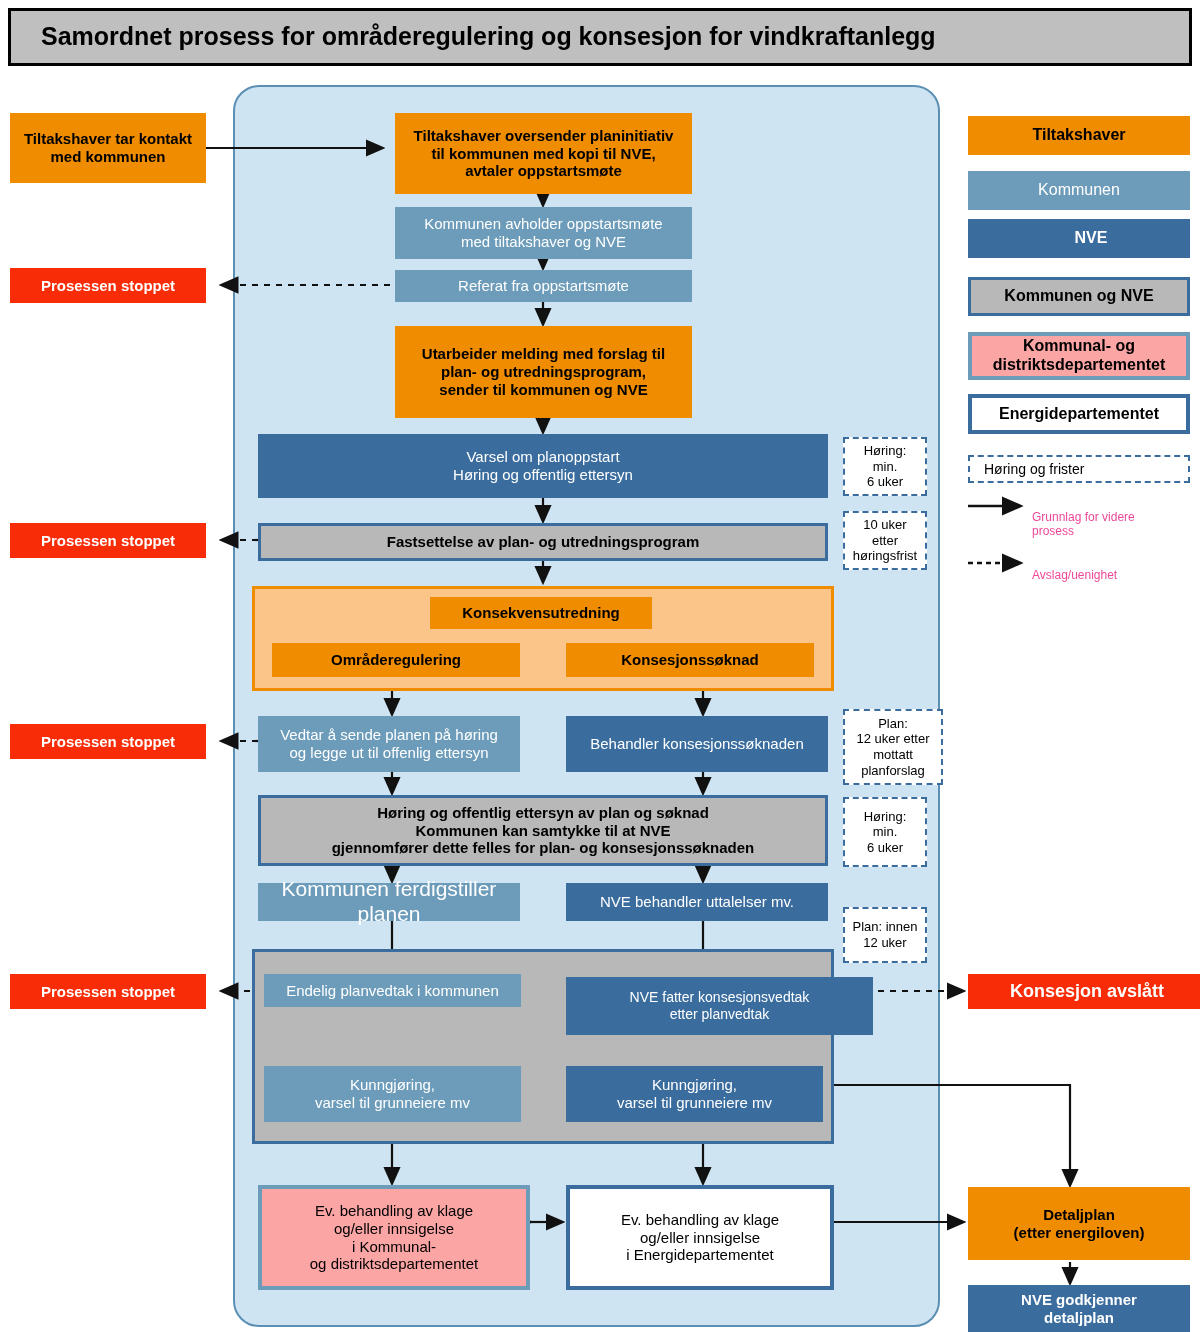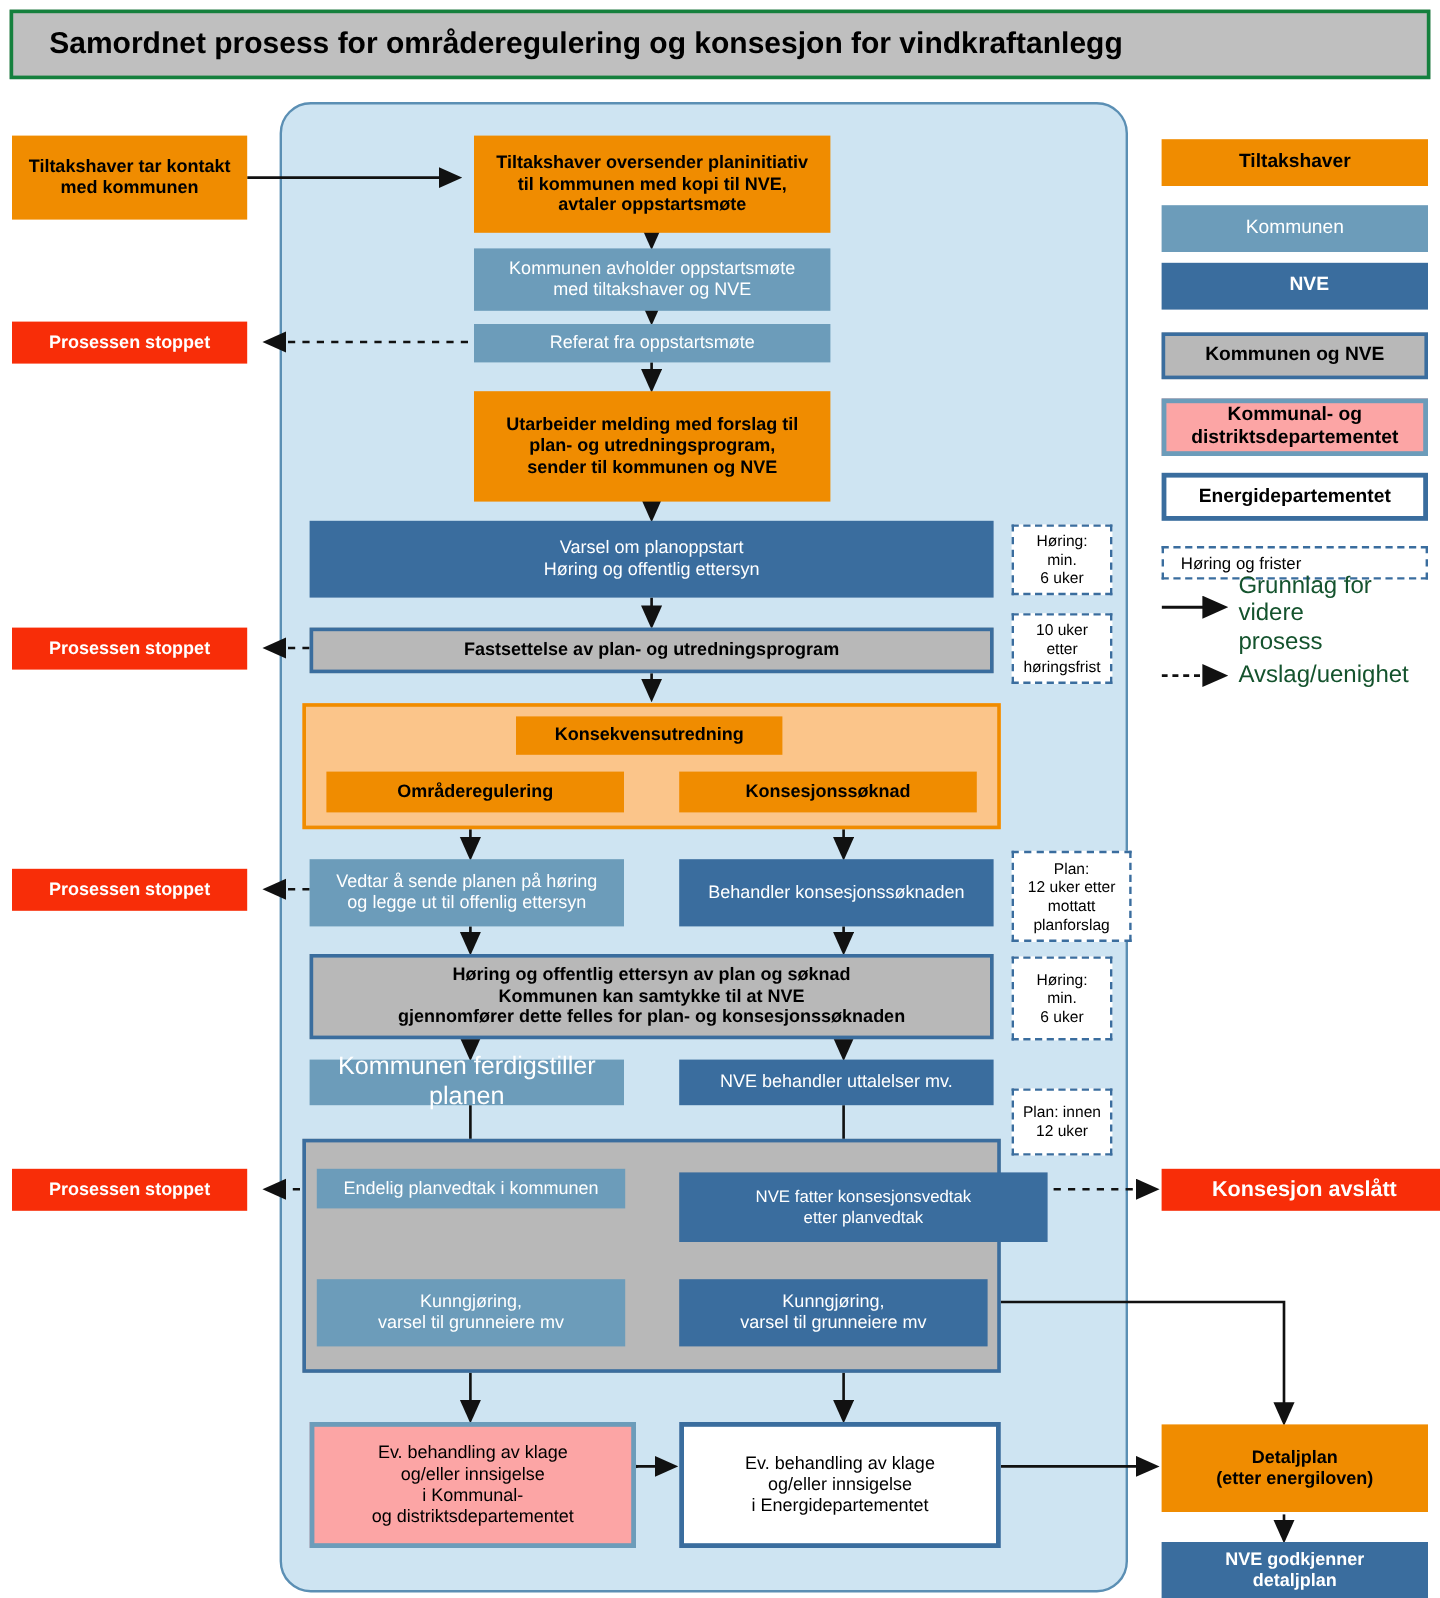--- a/index.html
+++ b/index.html
@@ -9,21 +9,21 @@
     -webkit-font-smoothing:antialiased;
   }
   .abs{position:absolute;box-sizing:border-box;}
   .box{
     display:flex;align-items:center;justify-content:center;text-align:center;
     line-height:1.18;
   }
   
   #title-bar{
     left:8px;top:8px;width:1184px;height:58px;
-    background:#BFBFBF;border:3px solid #15803d;
+    background:#BFBFBF;border:3px solid #000000;
     font-size:25px;font-weight:bold;color:#000;
     justify-content:flex-start;padding-left:30px;text-align:left;
   }
   
   #flow-container{
     left:233px;top:85px;width:707px;height:1242px;
     background:#CEE4F2;border:2px solid #5B8FB4;border-radius:26px;
   }
   
   #grey-decision-panel{
@@ -44,21 +44,21 @@
   .c-white-lb{background:#fca5a5;color:#000;border:4px solid #6C9CBA;}
   .c-white-db{background:#fff;color:#000;border:4px solid #3A6D9E;}
   .dashed-note{
     background:#fff;border:2px dashed #3A6D9E;color:#000;
     font-size:13px;line-height:1.2;
   }
   
   #connectors{position:absolute;left:0;top:0;width:1200px;height:1332px;pointer-events:none;}
   
   .legend-swatch{font-size:16px;font-weight:bold;}
-  .legend-text{font-size:20px;color:#14532d;}
+  .legend-text{font-size:12px;color:#ec4899;margin-top:12px;}
 </style>
 </head>
 <body>
 
 <div class="abs box" id="title-bar">Samordnet prosess for områderegulering og konsesjon for vindkraftanlegg</div>
 
 <div class="abs" id="flow-container"></div>
 
 <svg id="connectors" viewBox="0 0 1200 1332">
   <defs>

